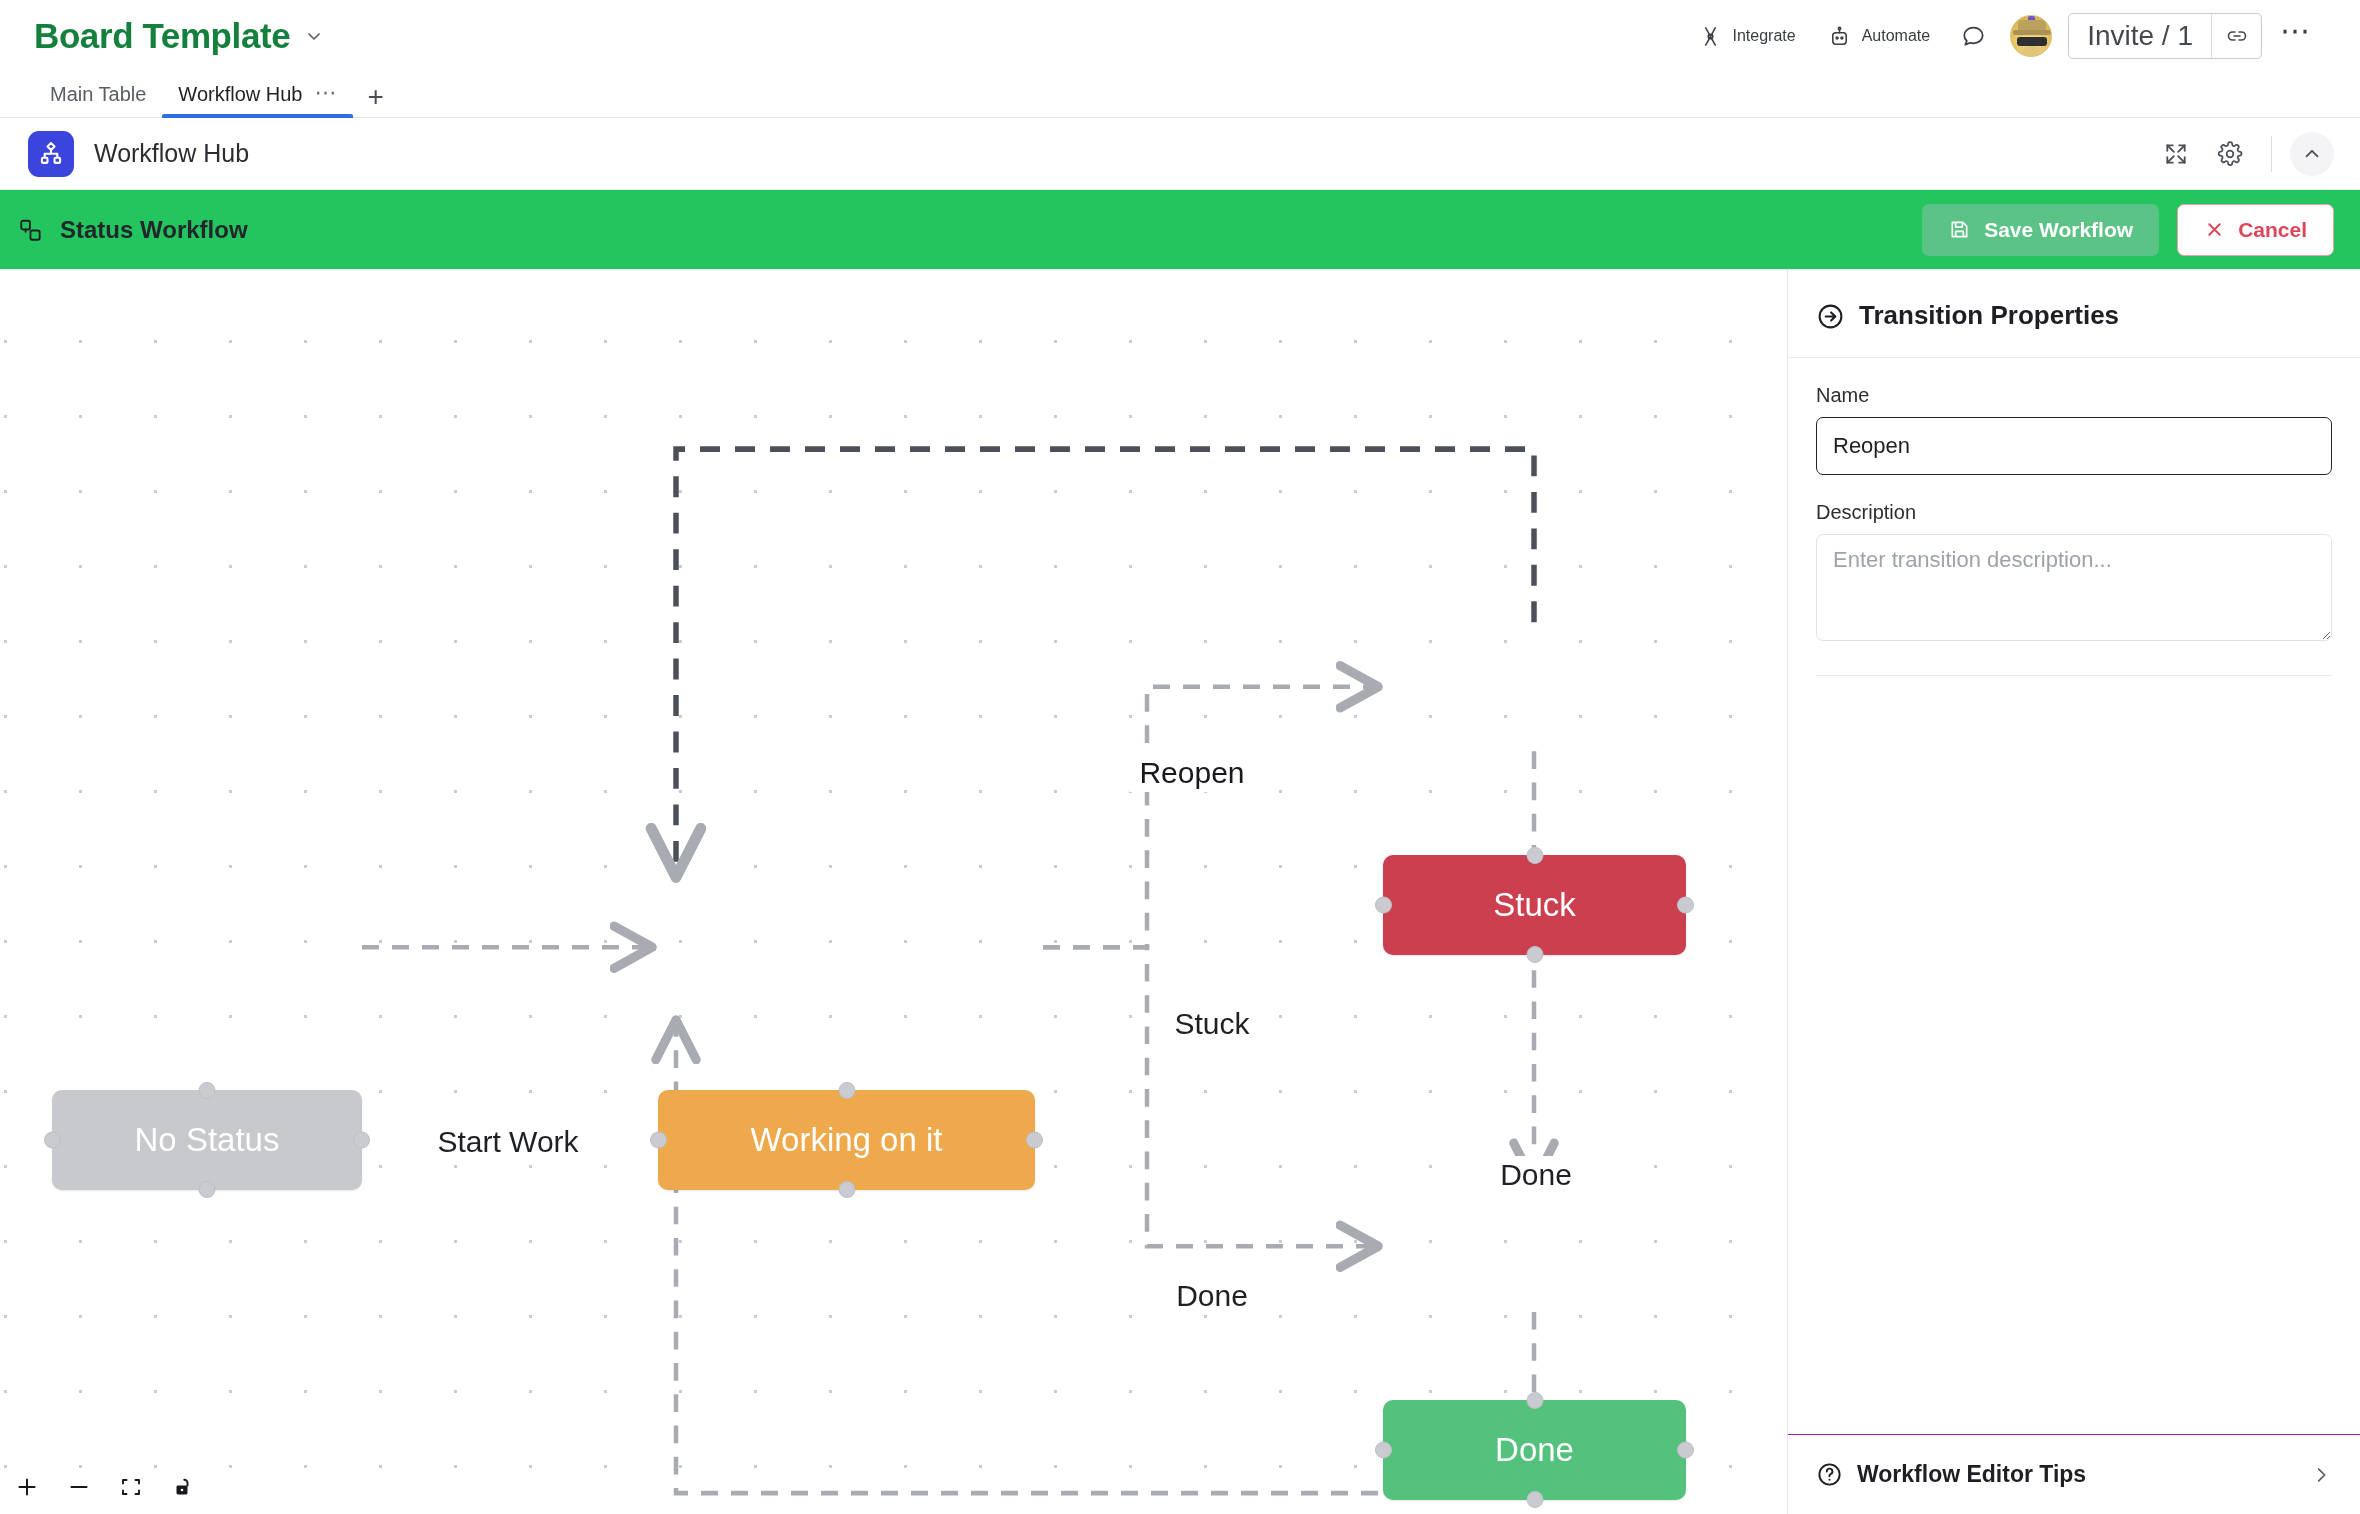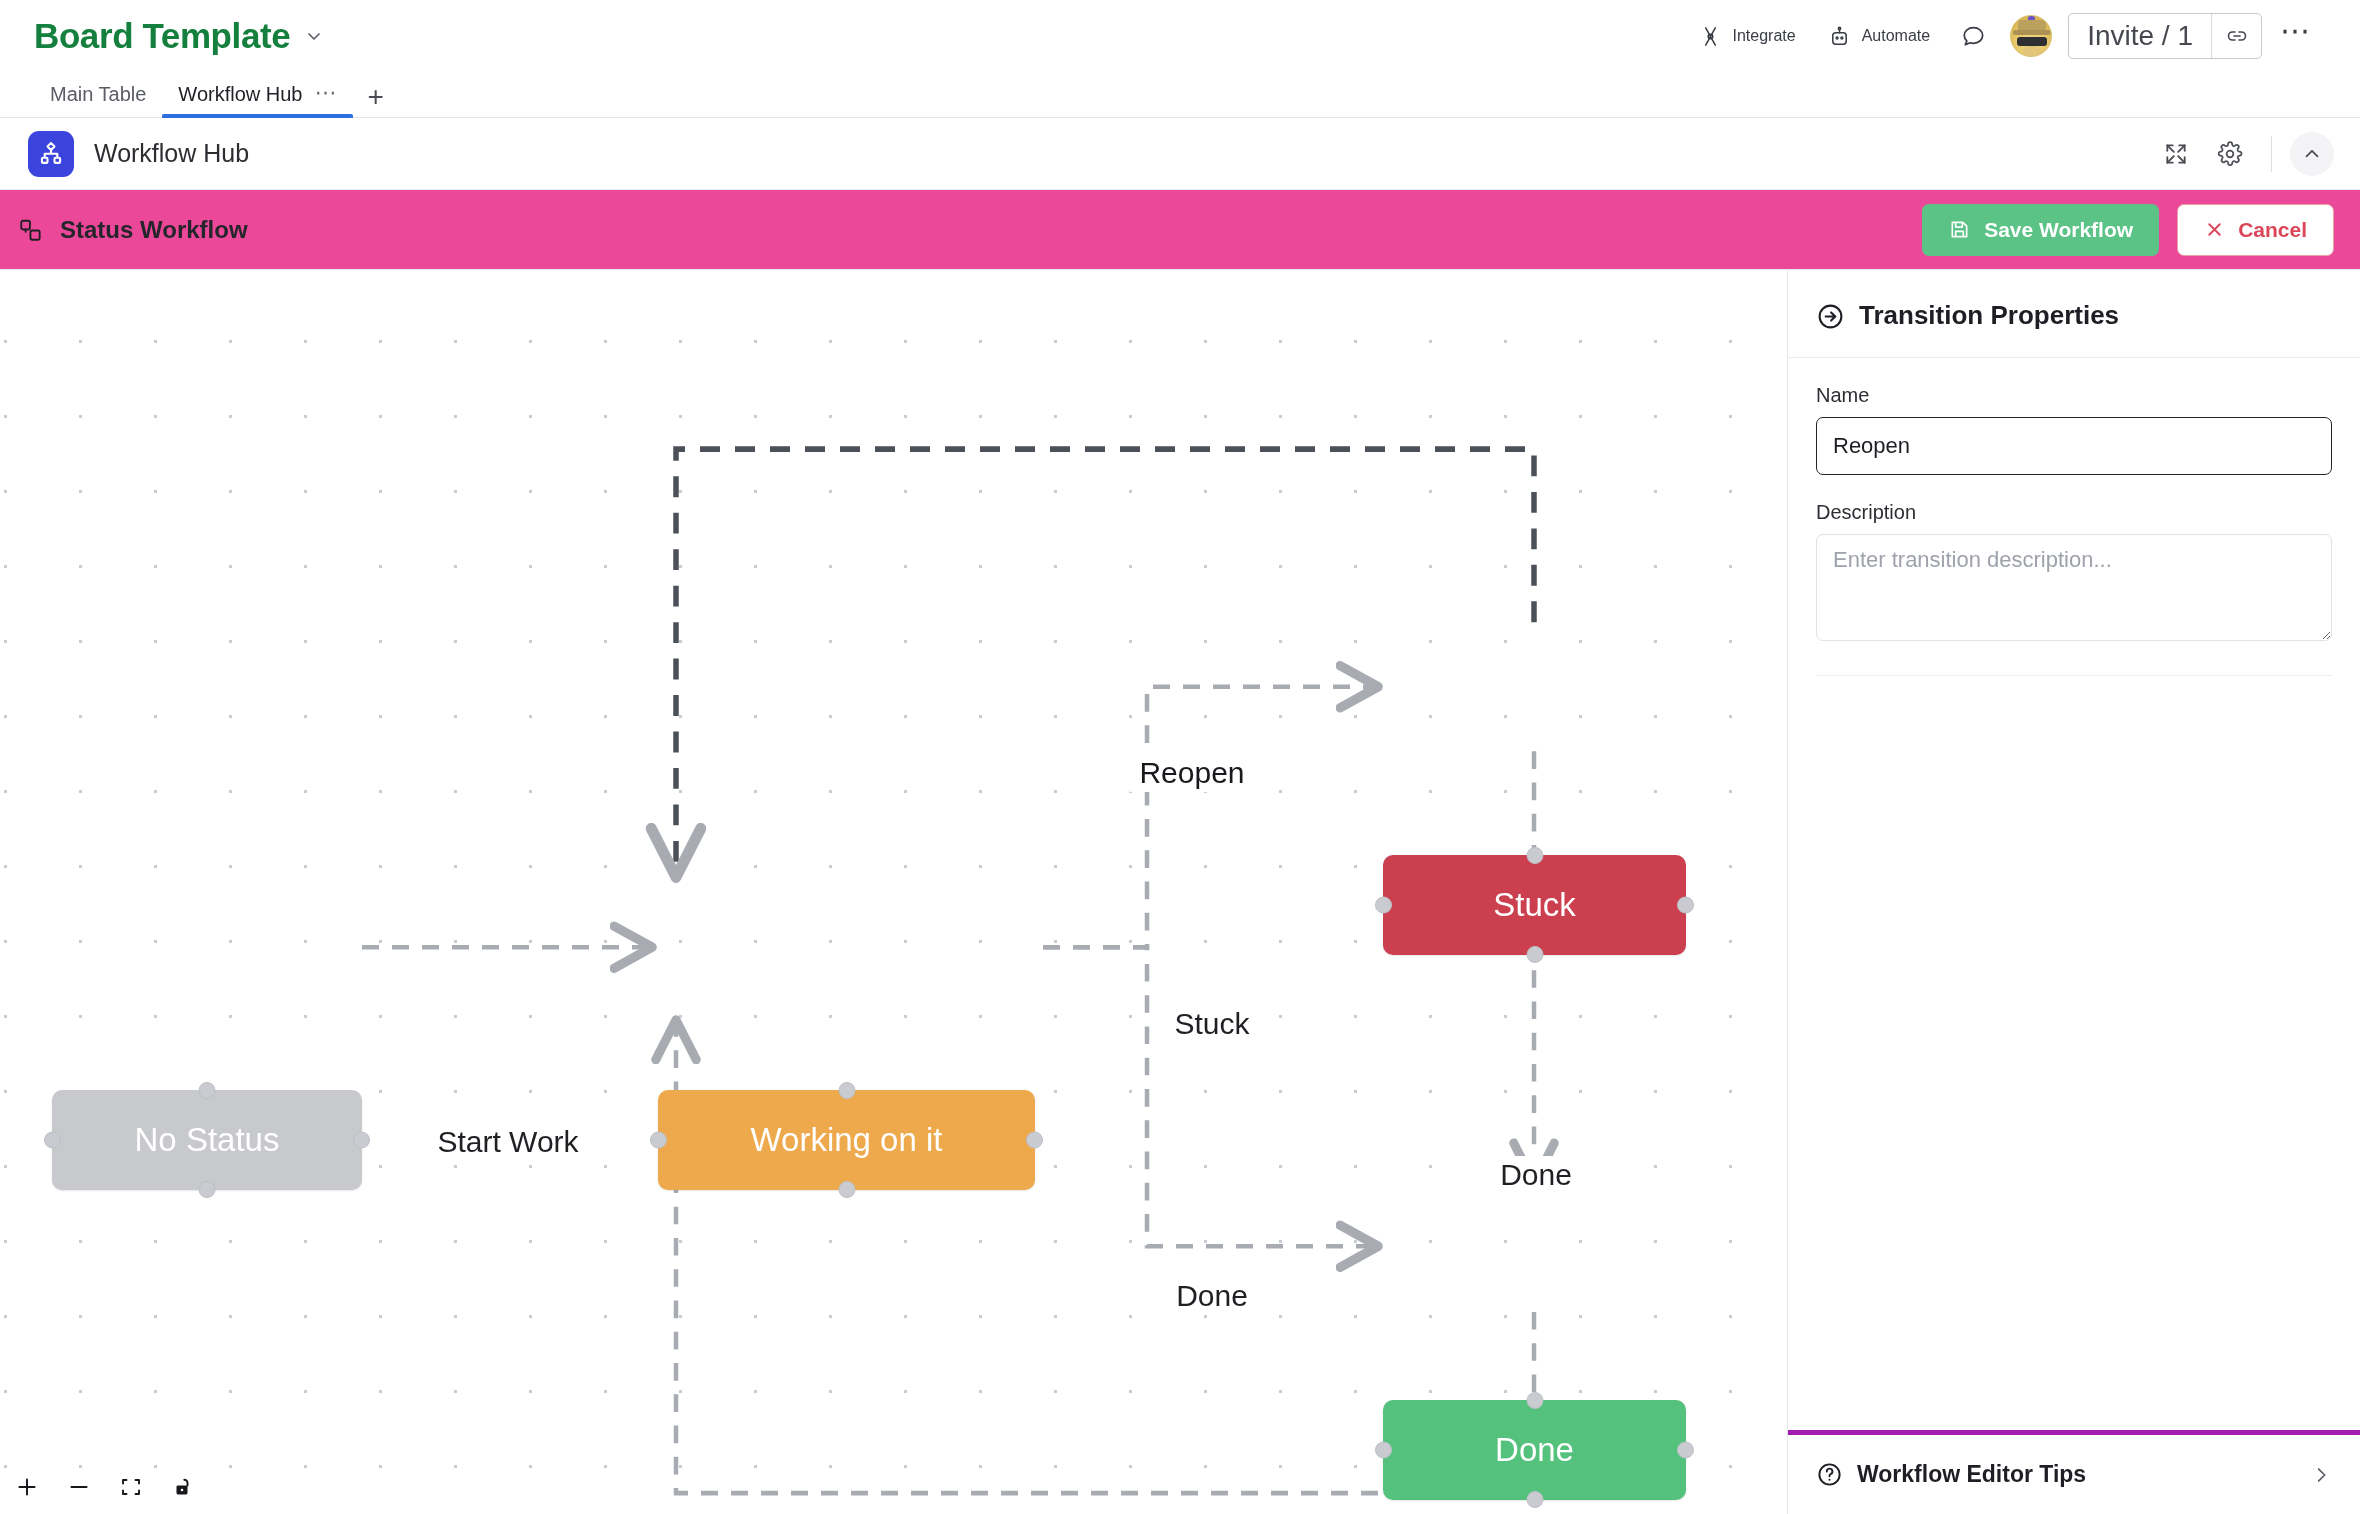--- a/index.html
+++ b/index.html
@@ -83,21 +83,21 @@
   .appbar-icon { width:46px; height:46px; display:flex; align-items:center; justify-content:center; color:#4b4e55; border-radius:6px; cursor:pointer;}
   .appbar-div { width:1px; height: 36px; background:#dcdee3; margin: 0 10px;}
   .collapse-btn {
     width:44px; height:44px; border-radius:50%; background:#f4f4f7;
     display:flex; align-items:center; justify-content:center; color:#4b4e55; cursor:pointer;
   }
 
   
   .wf-toolbar {
     height: 80px; flex: 0 0 80px; display:flex; align-items:center;
-    padding: 0 26px 0 10px; border-bottom: 1px solid #e8eaee; background:#ec4899;
+    padding: 0 26px 0 10px; border-bottom: 1px solid #e8eaee; background:#22c55e;
   }
   .wf-title-wrap { display:flex; align-items:center; gap: 16px; padding-left: 8px;}
   .wf-title { font-size: 24px; font-weight: 600; color: #24262b; }
   .wf-actions { margin-left:auto; display:flex; align-items:center; gap: 18px; }
   .btn-save {
     display:flex; align-items:center; gap: 13px;
     background:#5cc387; color:#fff; border:none; border-radius: 7px;
     height: 52px; padding: 13px 26px; font-size: 21px; font-weight: 600; cursor:pointer;
     font-family: inherit;
   }
@@ -165,21 +165,21 @@
   }
   .field-textarea {
     width: 100%; height: 107px; border: 1px solid #e0e2e6; border-radius: 7px;
     padding: 12px 16px; font-size: 22px; color:#1d1f24; font-family: inherit; outline: none;
     resize: vertical; background:#fff;
   }
   .field-textarea::placeholder { color:#9ea2ab; }
   .field-gap { height: 26px; }
   .panel-sep { height: 1px; background:#ececf0; margin: 30px 0 0 0; }
   .panel-foot {
-    border-top: 5px solid #a21caf; padding: 26px 28px;
+    border-top: 1px solid #a21caf; padding: 26px 28px;
     display:flex; align-items:center; gap: 14px; cursor:pointer;
   }
   .panel-foot-label { font-size: 23px; font-weight: 700; color:#1d1f24; }
   .panel-foot-chev { margin-left:auto; color:#5b5f66; }
   svg { display:block; }
 </style>
 </head>
 <body>
 
 <div class="app">

